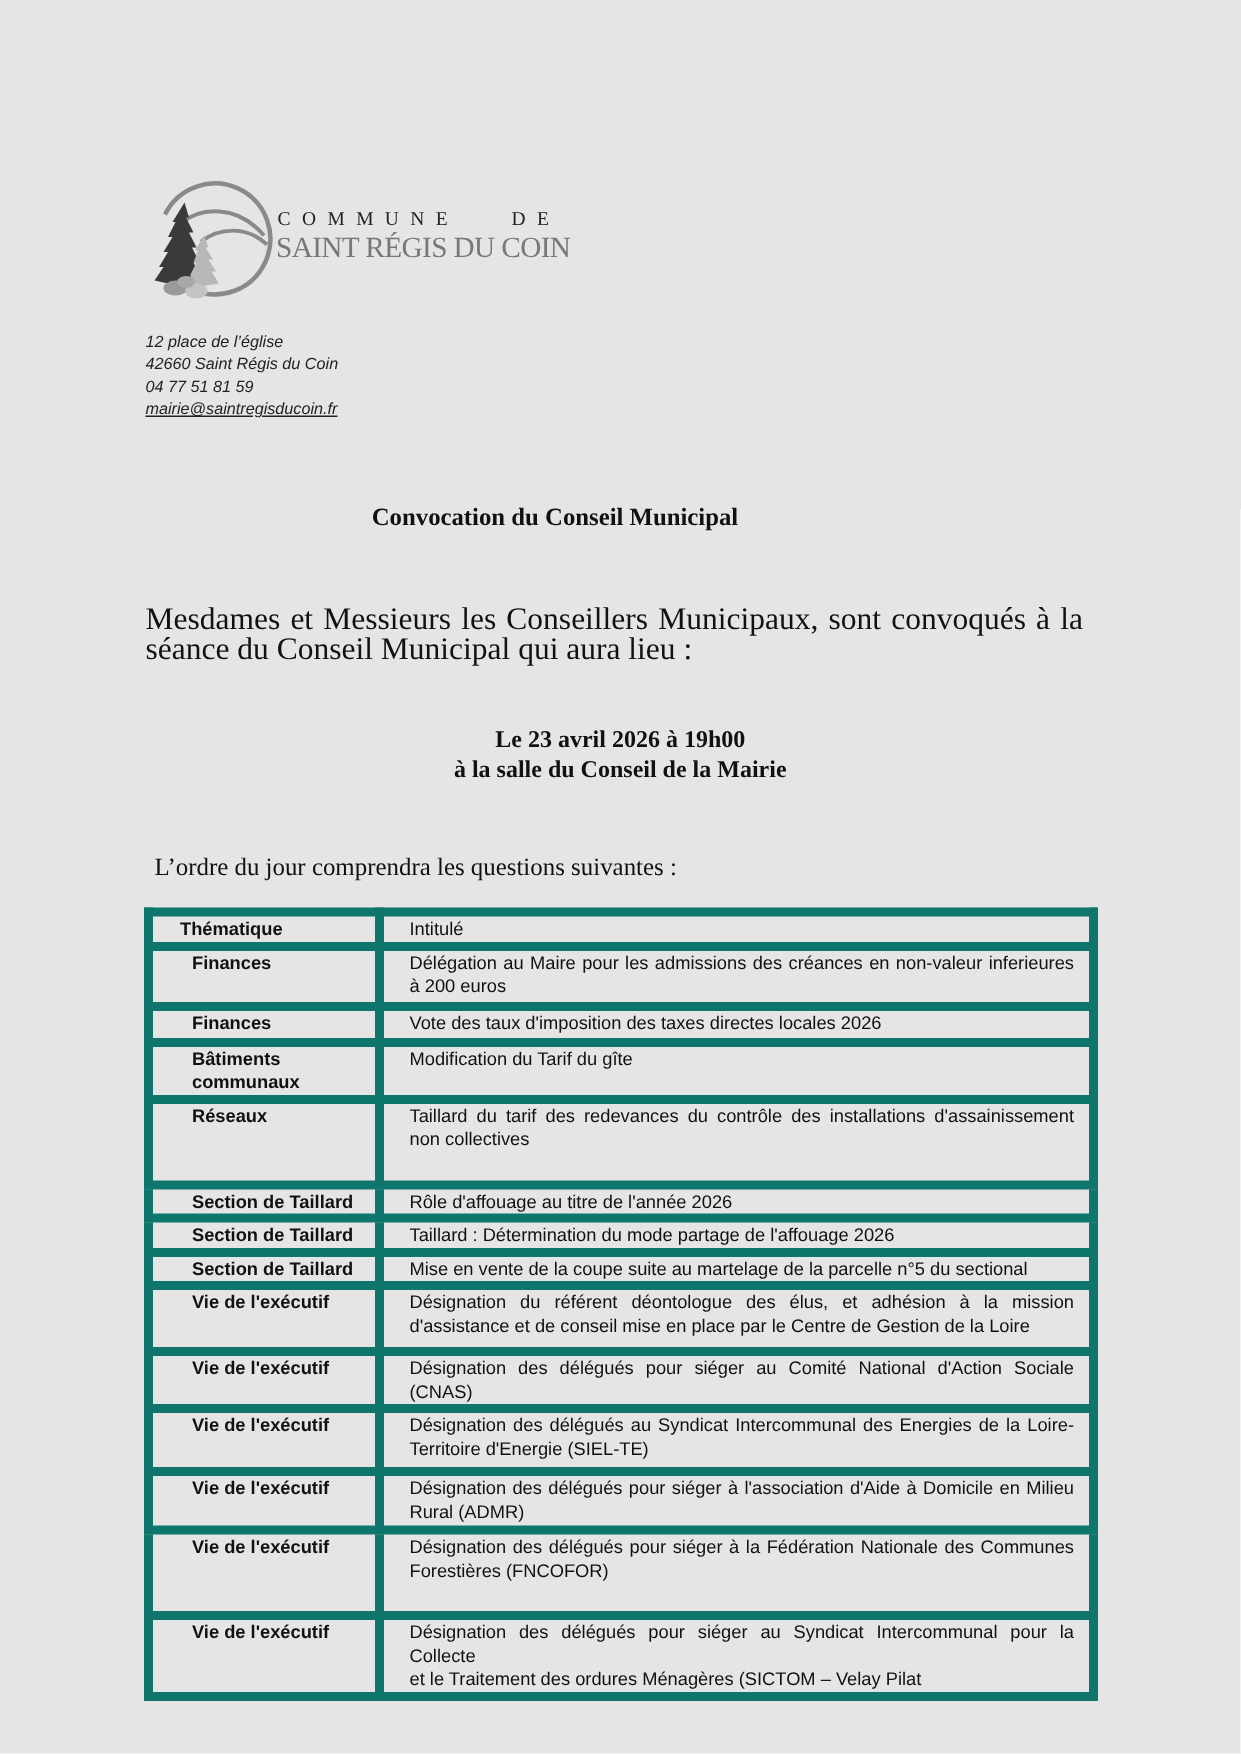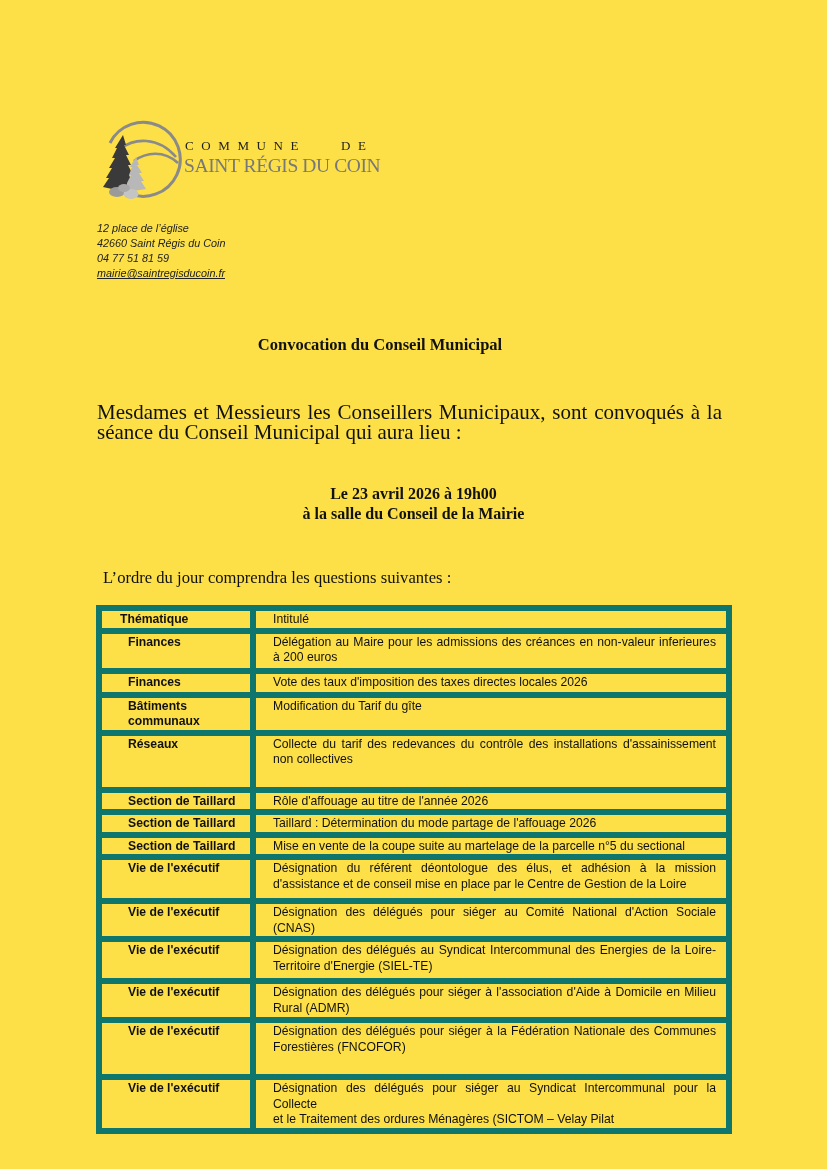--- a/index.html
+++ b/index.html
@@ -1,20 +1,20 @@
 <!DOCTYPE html>
 <html><head>
 <meta charset="utf-8">
 <style>
   html, body { margin: 0; padding: 0; background: #ffffff; }
   #page {
     position: relative;
     width: 827px;
     height: 1169px;
-    background: #fde047;
+    background: #e5e5e5;
     overflow: hidden;
     color: #111111;
   }
   .logo { position: absolute; left: 98px; top: 117px; width: 86px; height: 82px; }
   .commune-label {
     position: absolute; left: 185px; top: 137px;
     font-family: "Liberation Serif", serif;
     font-size: 13px; line-height: 18px;
     letter-spacing: 7.6px; word-spacing: 24px;
     color: #222222; white-space: nowrap;
@@ -29,21 +29,21 @@
   .address {
     position: absolute; left: 97px; top: 221px;
     font-family: "Liberation Sans", sans-serif;
     font-style: italic; font-size: 10.8px; line-height: 15px;
     color: #222222;
   }
   .address div { white-space: nowrap; }
   .address .email { text-decoration: underline; color: #222222; cursor: pointer; }
 
   .doc-title {
-    position: absolute; left: 10px; top: 335px; width: 740px;
+    position: absolute; left: 0; top: 335px; width: 740px;
     text-align: center;
     font-family: "Liberation Serif", serif;
     font-weight: bold; font-size: 16.5px; line-height: 20px;
   }
   .intro {
     position: absolute; left: 97px; top: 402px; width: 625px;
     font-family: "Liberation Serif", serif;
     font-size: 21px; line-height: 20px;
     text-align: justify;
   }
@@ -151,21 +151,21 @@
       </tr>
       <tr class="h31">
         <td class="theme">Bâtiments communaux</td>
         <td class="title">
           <span class="ln">Modification du Tarif du gîte</span>
         </td>
       </tr>
       <tr class="h41">
         <td class="theme">Réseaux</td>
         <td class="title">
-          <span class="ln j">Collecte du tarif des redevances du contrôle des installations d'assainissement</span>
+          <span class="ln j">Taillard du tarif des redevances du contrôle des installations d'assainissement</span>
           <span class="ln">non collectives</span>
         </td>
       </tr>
       <tr class="h22">
         <td class="theme">Section de Taillard</td>
         <td class="title">
           <span class="ln">Rôle d'affouage au titre de l'année 2026</span>
         </td>
       </tr>
       <tr class="h22">

